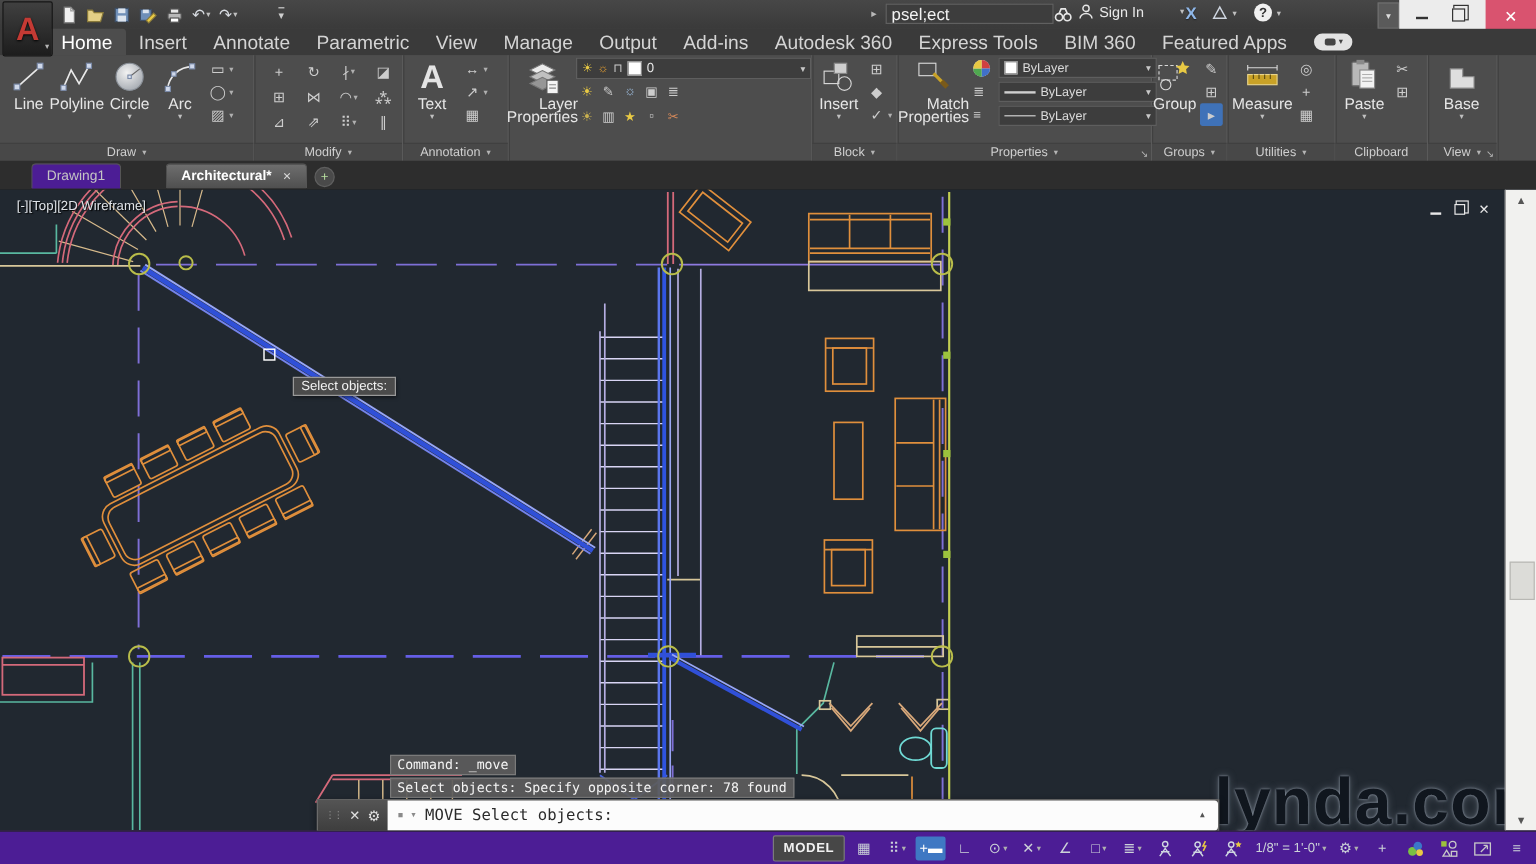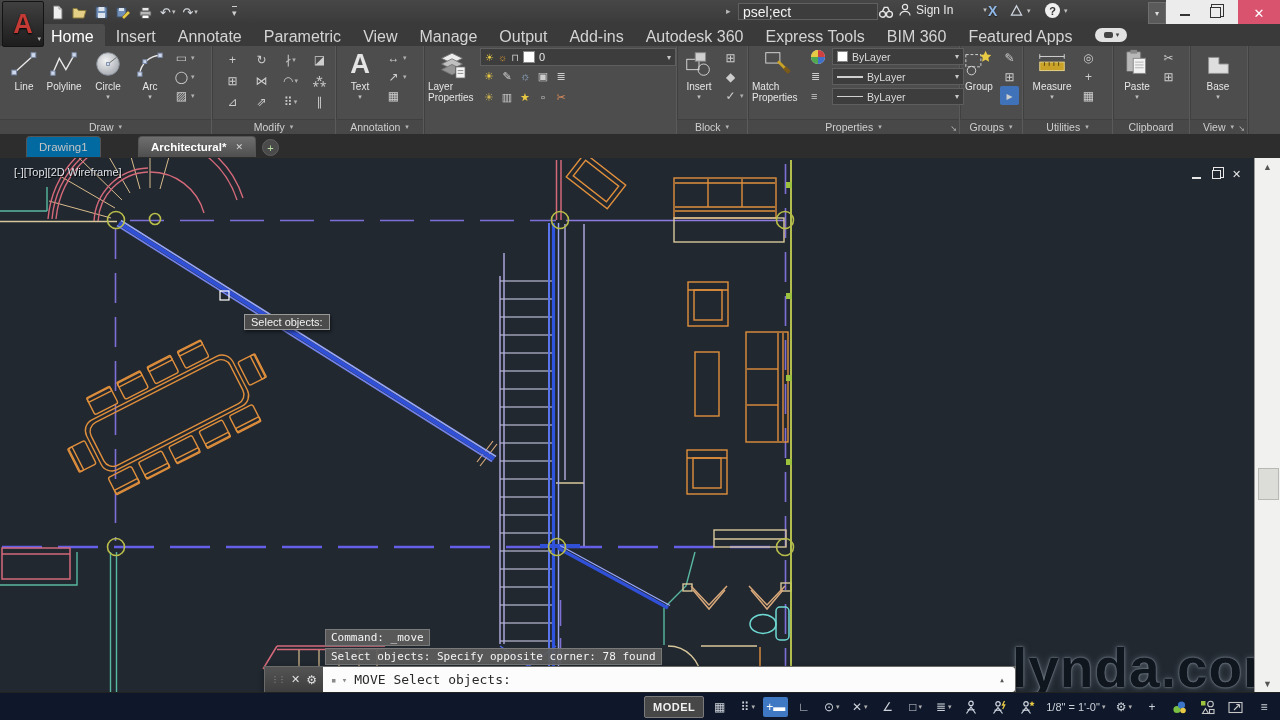--- a/index.html
+++ b/index.html
@@ -50,21 +50,21 @@
   
   #ribbon{position:absolute;left:0;top:46px;width:1280px;height:88px;background:#4d4d4d;border-bottom:1px solid #303030;}
   .panel{position:absolute;top:0;height:88px;border-right:1px solid #404040;box-shadow:inset -1px 0 0 #5a5a5a;}
   .pbody{position:absolute;left:0;top:0;right:1px;height:74px;}
   .plabel{position:absolute;left:0;bottom:0;right:1px;height:14px;background:#484848;color:#cfcfcf;font-size:10.5px;
      display:flex;align-items:center;justify-content:center;gap:5px;border-top:1px solid #404040;}
   .pdd{font-size:7px;color:#b5b5b5;}
   .launcher{position:absolute;right:2px;bottom:1px;font-size:8px;color:#b5b5b5;}
   .bigbtn{position:absolute;top:2px;width:40px;display:flex;flex-direction:column;align-items:center;}
   .bicon{width:32px;height:32px;flex:none;}
-  .blabel{font-size:10px;color:#e6e6e6;text-align:left;line-height:11px;margin-top:1px;}
+  .blabel{font-size:13px;color:#e6e6e6;text-align:right;line-height:11px;margin-top:1px;}
   .bdd{font-size:7px;color:#c0c0c0;margin-top:1px;}
   .smallcol{position:absolute;top:2px;}
   .srow{display:flex;align-items:center;height:19px;gap:2px;padding:0 2px;}
   .srow.on{background:#3f72b8;border-radius:2px;}
   .sglyph{font-size:12px;color:#cdcdcd;width:15px;text-align:center;line-height:14px;}
   .sdd{font-size:7px;color:#b0b0b0;}
   #modify-grid{position:absolute;left:6px;top:3px;display:grid;grid-template-rows:repeat(3,21px);
      grid-auto-flow:column;grid-auto-columns:29px;align-items:center;justify-items:center;}
   .mtool{display:flex;align-items:center;gap:1px;color:#cdcdcd;font-size:12px;}
   .ldd{position:absolute;left:56px;top:2px;width:186px;height:16px;background:#3d3d3d;border:1px solid #5e5e5e;
@@ -73,21 +73,21 @@
   .lcaret{margin-left:auto;font-size:8px;color:#c8c8c8;}
   .lico{font-size:11px;width:18px;text-align:center;}
   .lrow{position:absolute;left:56px;display:flex;}
   .pp-dd{position:absolute;left:84px;width:122px;height:15px;background:#3d3d3d;border:1px solid #5e5e5e;
      color:#dcdcdc;font-size:10.5px;display:flex;align-items:center;gap:4px;padding:0 4px;}
   .ppline{width:26px;border-top:2px solid #cfcfcf;}
   .pp-icon{position:absolute;font-size:11px;color:#cdcdcd;}
   
   #filetabs{position:absolute;left:0;top:134px;width:1280px;height:24px;background:#2d2d2d;border-bottom:1px solid #151515;}
   .ftab{position:absolute;top:2px;height:20px;border-radius:4px 4px 0 0;font-size:11.5px;display:flex;align-items:center;
-     padding:0 12px;color:#c4c4c4;background:#0369a1;border:1px solid #555;border-bottom:none;}
+     padding:0 12px;color:#c4c4c4;background:#4c1d95;border:1px solid #555;border-bottom:none;}
   .ftab.active{background:linear-gradient(#6e6e6e,#4f4f4f);color:#fff;font-weight:bold;}
   .ftab .fclose{margin-left:9px;font-size:9px;color:#d8d8d8;font-weight:normal;}
   #newtab{position:absolute;left:262px;top:5px;width:15px;height:15px;border-radius:50%;background:#4a4a4a;
      border:1px solid #5f5f5f;color:#b8e0a0;font-size:11px;display:flex;align-items:center;justify-content:center;}
   
   #canvas{position:absolute;left:0;top:158px;width:1280px;height:534px;background:#212830;overflow:hidden;}
   #plan-svg{position:absolute;left:0;top:0;}
   #vp-label{position:absolute;left:14px;top:8px;color:#dfe3e8;font-size:11px;text-shadow:1px 1px 1px #000;z-index:2;}
   #vp-btns{position:absolute;left:1192px;top:10px;display:flex;gap:11px;align-items:center;color:#e8e8e8;z-index:2;}
   #vp-btns .vdash{width:9px;border-bottom:2px solid #e8e8e8;height:6px;}
@@ -105,21 +105,21 @@
      background:linear-gradient(#545454,#3e3e3e);font-size:11px;}
   .cmd-grip{font-size:8px;letter-spacing:-1px;color:#9a9a9a;}
   .cmd-field{flex:1;background:#fcfcfc;display:flex;align-items:center;padding:0 8px;position:relative;
      font-family:"DejaVu Sans Mono",monospace;font-size:13px;color:#2a2a2a;border-radius:0 3px 3px 0;}
   .micro{color:#8a8a8a;font-size:9px;margin-right:7px;}
   .caret-btn{position:absolute;right:10px;color:#555;font-size:10px;}
   #scrollbar{position:absolute;left:1254px;top:0;width:26px;height:534px;background:#f1f1ef;border-left:1px solid #9a9a9a;z-index:6;}
   .sb-arrow{position:absolute;left:0;width:25px;height:17px;color:#555;font-size:9px;display:flex;align-items:center;justify-content:center;}
   #sb-thumb{position:absolute;left:3px;top:310px;width:19px;height:30px;background:#dcdcd8;border:1px solid #b8b8b4;}
   
-  #statusbar{position:absolute;left:0;top:692px;width:1280px;height:28px;background:#0f172a;border-top:1px solid #222;}
+  #statusbar{position:absolute;left:0;top:692px;width:1280px;height:28px;background:#4c1d95;border-top:1px solid #222;}
   #status-items{position:absolute;left:644px;top:0;height:28px;display:flex;align-items:center;gap:3px;}
   .sbtn{height:20px;min-width:19px;display:flex;align-items:center;justify-content:center;gap:2px;
      color:#ccd2d8;font-size:12px;padding:0 3px;border-radius:2px;}
   .sbtn.active{background:#3f78c3;color:#fff;}
   .sbtn.model{border:1px solid #7a7a7a;background:#474747;color:#f0f0f0;font-size:11px;font-weight:bold;letter-spacing:.5px;padding:0 8px;}
   .sbtn.scale{font-size:11px;white-space:nowrap;}
   .sico{width:15px;height:15px;}
 </style>
 </head>
 <body>

